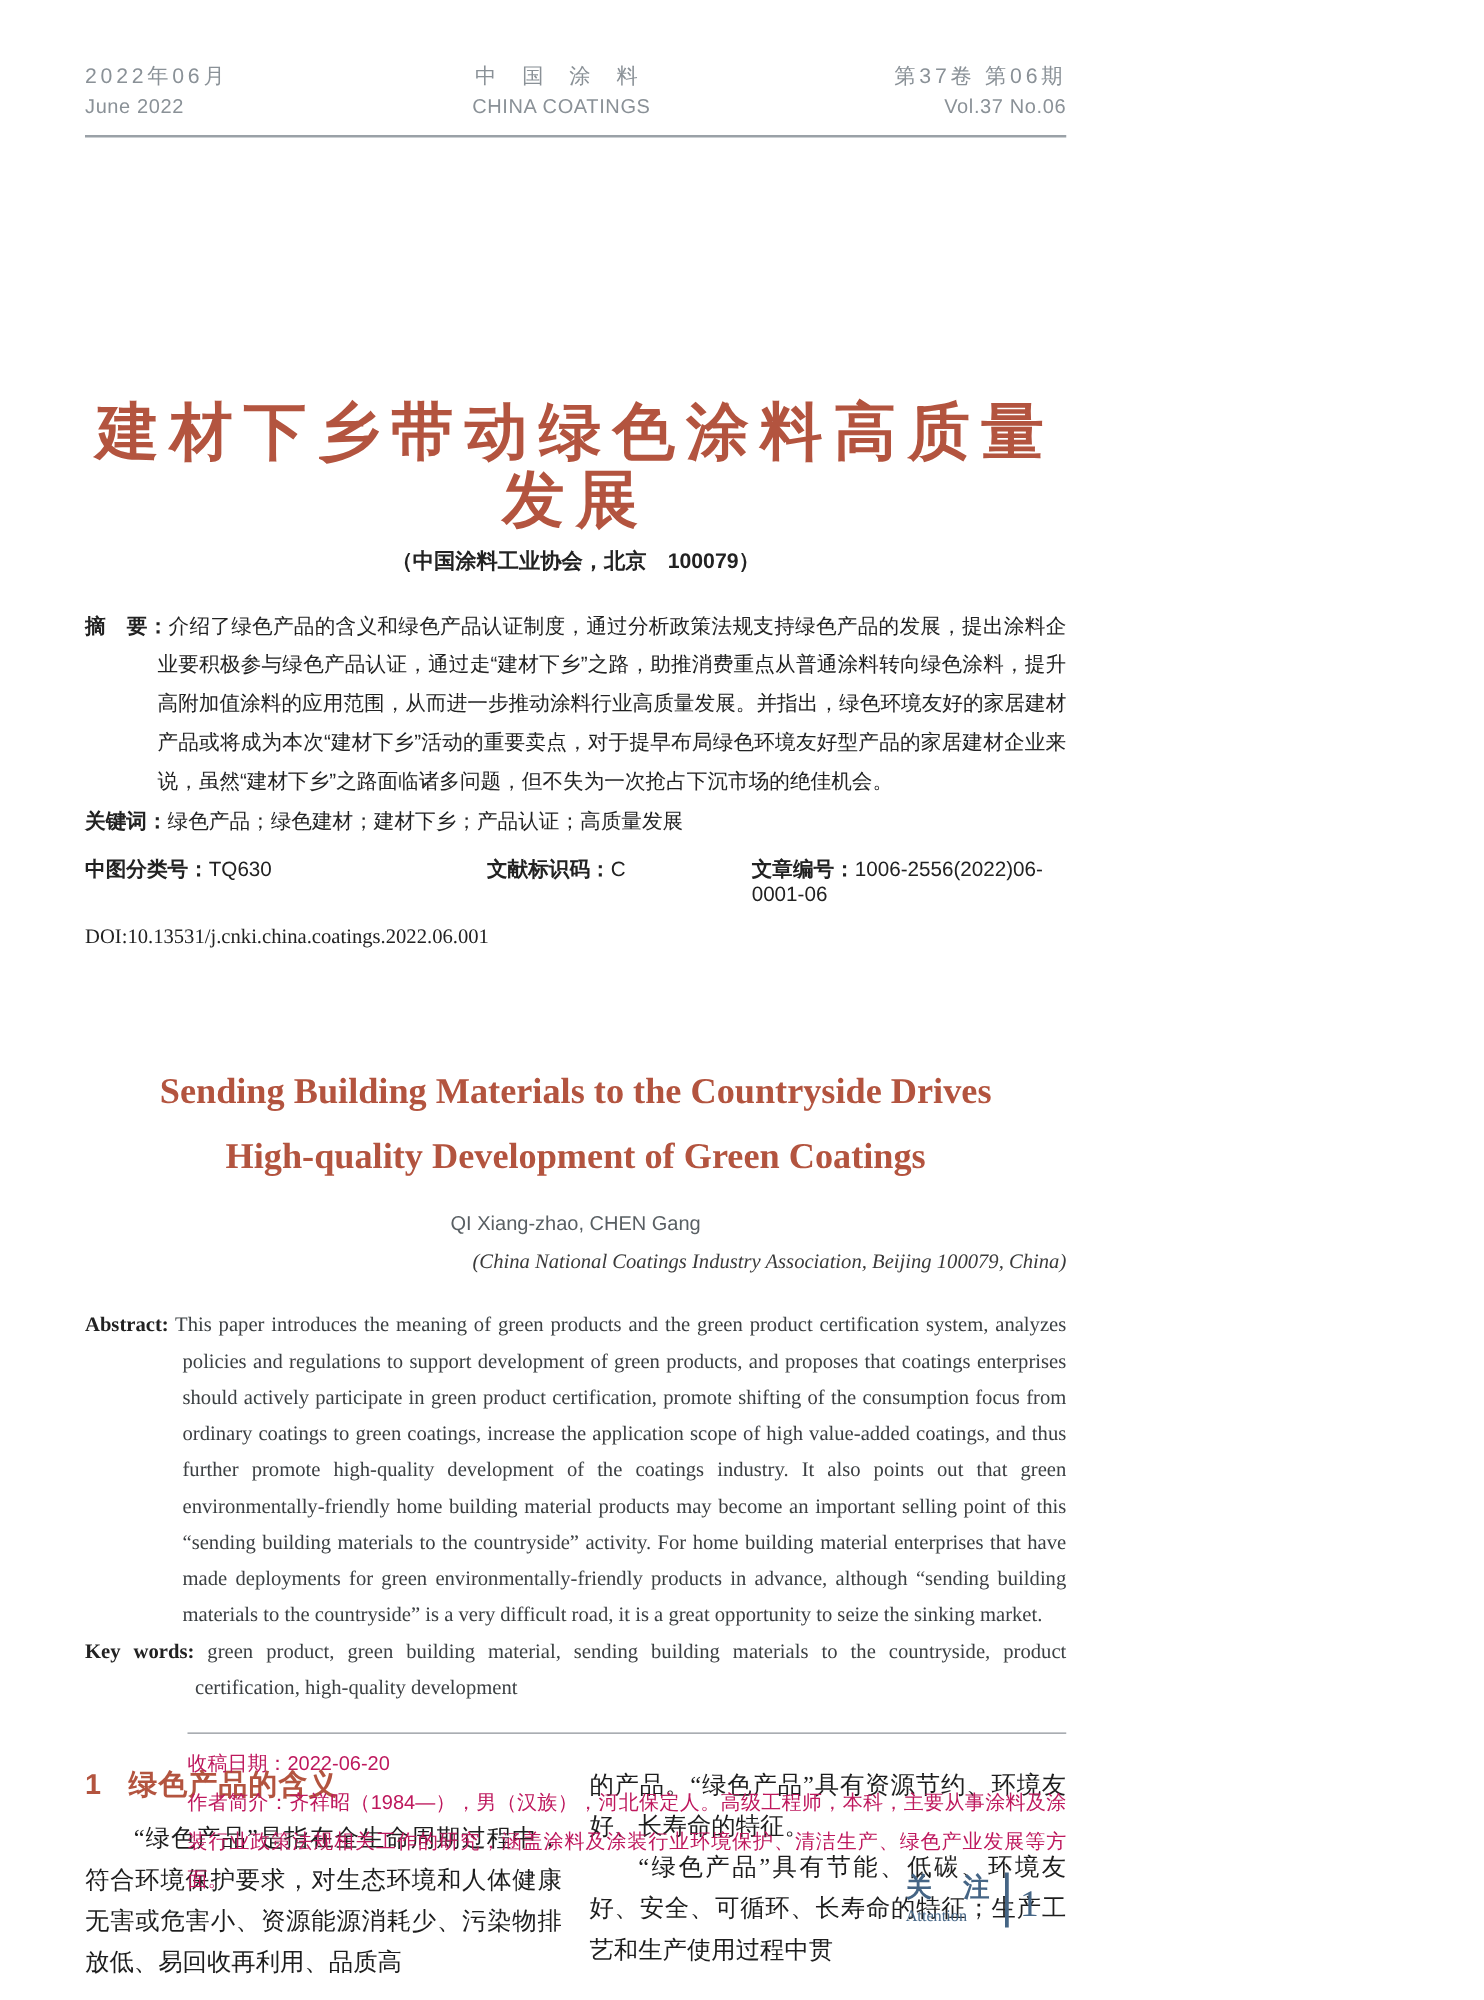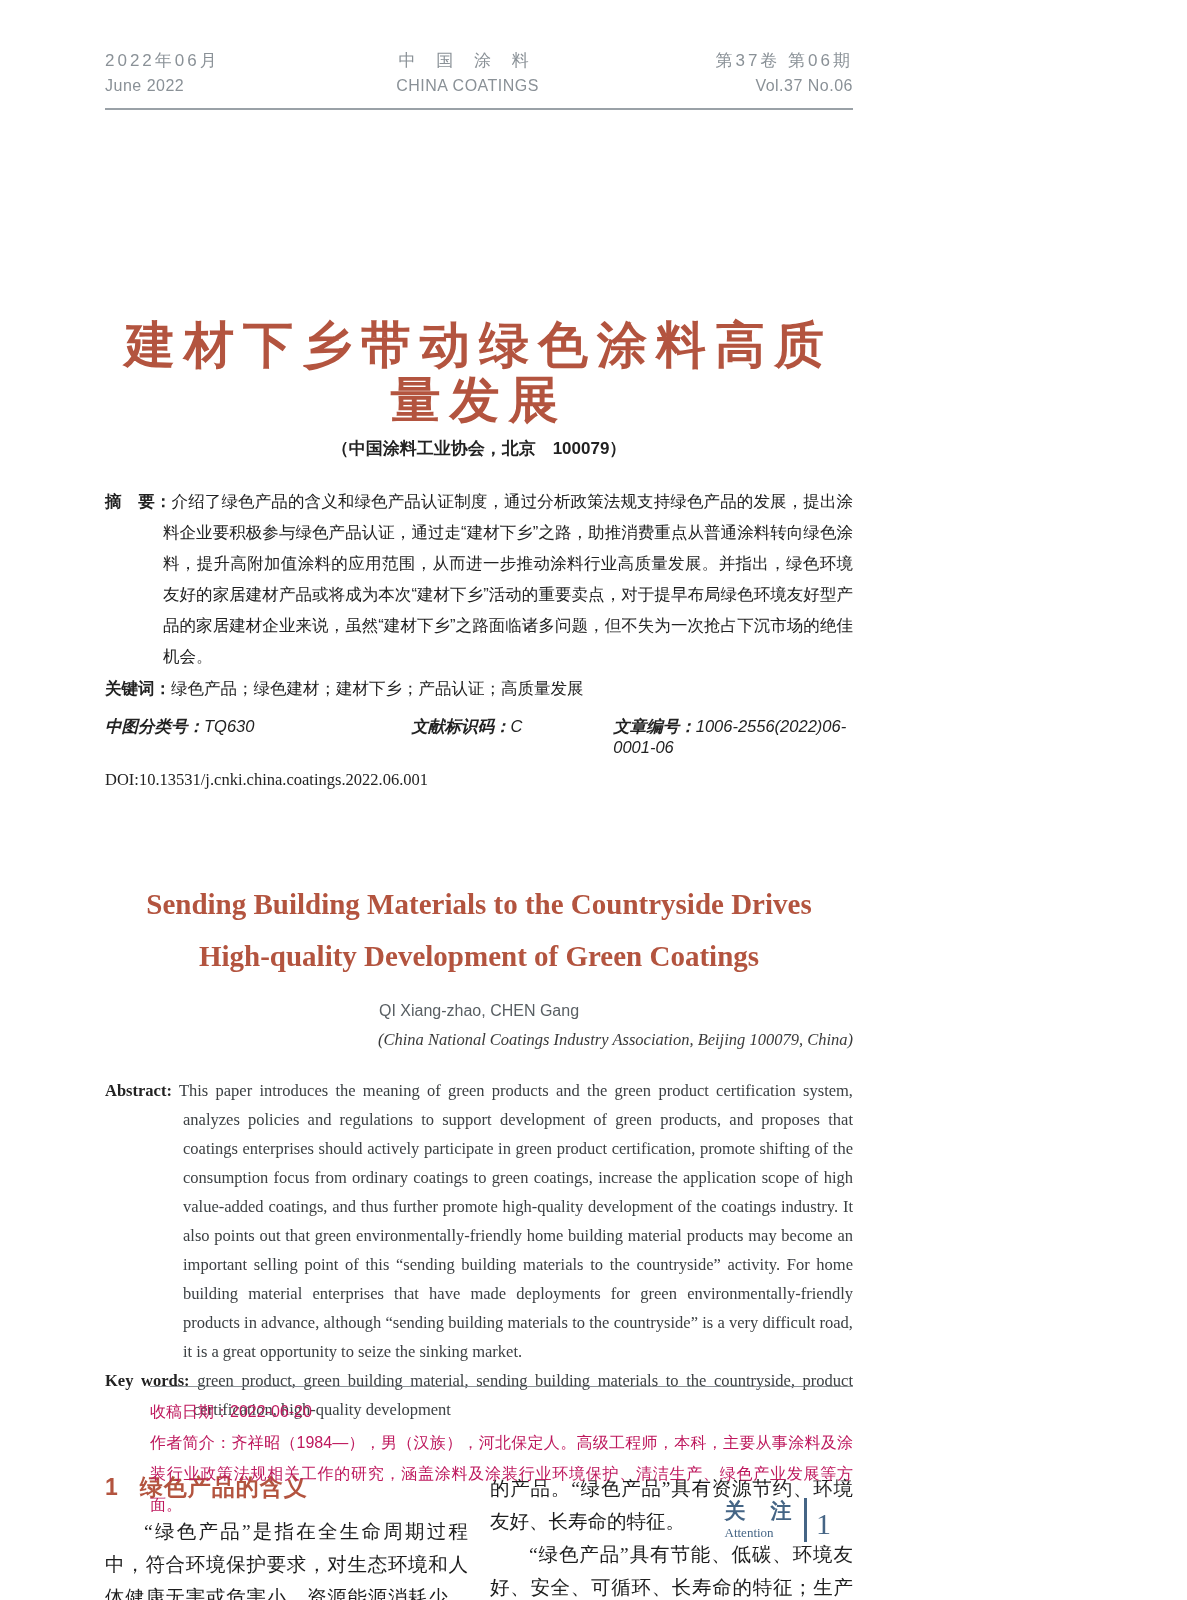--- a/index.html
+++ b/index.html
@@ -5,21 +5,21 @@
   html, body { margin: 0; padding: 0; background: #ffffff; }
   .page {
     position: relative;
     width: 983px;
     height: 1600px;
     background: #ffffff;
     overflow: hidden;
     font-family: "Liberation Sans", sans-serif;
     color: #222;
     box-sizing: border-box;
-    padding: 48px 130px 0 105px;
+    padding: 48px 130px 0 68px;
   }
   
   .jheader {
     display: flex;
     justify-content: space-between;
     align-items: flex-start;
     color: #8a9197;
     font-size: 17px;
     line-height: 1.5;
   }
@@ -67,21 +67,20 @@
     margin: 0;
   }
   .abstract-cn { margin-top: 26px; padding-left: 58px; text-indent: -58px; }
   .keywords-cn { margin-top: 1px; }
   .hang .lab { font-weight: bold; }
   .clc-row {
     display: flex;
     margin-top: 12px;
     font-size: 16.5px;
     color: #222;
-    font-style: italic;
   }
   .clc-row .item1 { width: 375px; }
   .clc-row .item2 { width: 247px; }
   .clc-row .lab { font-weight: bold; }
   .doi-line {
     margin-top: 13px;
     font-family: "Liberation Serif", serif;
     font-size: 16.5px;
     color: #222;
   }

